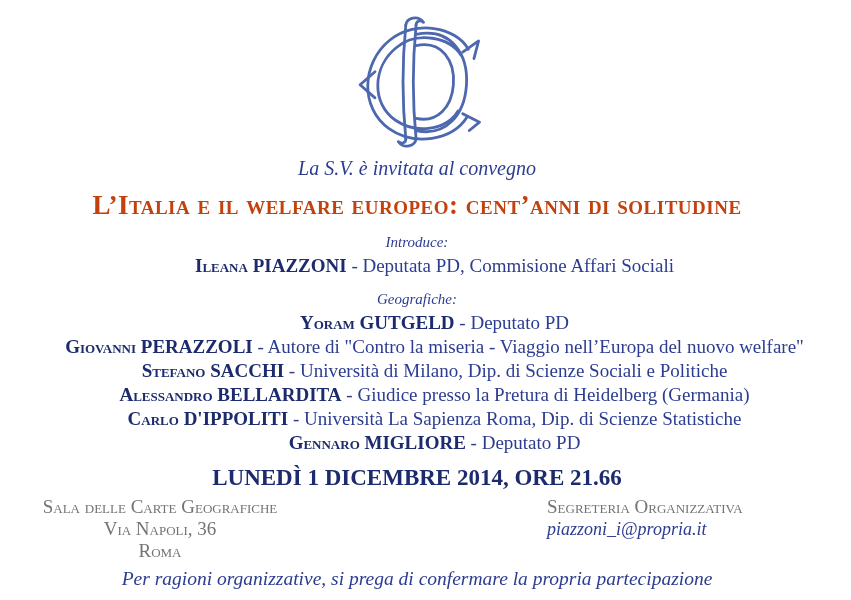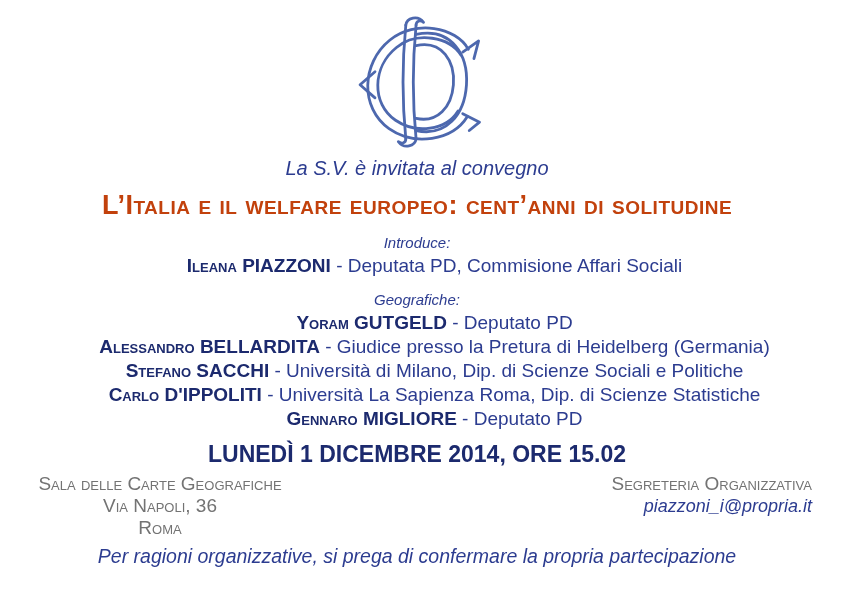--- a/index.html
+++ b/index.html
@@ -2,21 +2,21 @@
 <html><head>
 <meta charset="utf-8">
 <style>
   html,body{margin:0;padding:0;background:#ffffff;}
   .page{
     position:relative;
     width:834px;height:600px;
     background:#ffffff;
     overflow:hidden;
     text-align:center;
-    font-family:Liberation Sans, sans-serif;
+    font-family:Liberation Serif, serif;
     color:#2c3c90;
   }
   .logo-wrap{margin:12px auto 0;width:140px;height:140px;}
   .logo-wrap svg{display:block;width:140px;height:140px;}
   .invite-line{
     margin-top:5px;
     font-style:italic;
     font-size:20px;
     color:#2c3c90;
   }
@@ -59,21 +59,21 @@
     font-weight:bold;
     color:#1c2a6e;
   }
   .bottom-row{
     margin-top:5px;
     display:flex;
     justify-content:space-between;
     align-items:flex-start;
   }
   .venue-block{margin-left:20px;text-align:center;min-width:280px;}
-  .secretariat-block{margin-right:22px;text-align:right;min-width:265px;}
+  .secretariat-block{margin-right:22px;text-align:left;min-width:265px;}
   .sc-line{
     font-variant:small-caps;
     font-size:19px;
     line-height:22px;
     color:#737373;
   }
   .italic-line{
     font-style:italic;
     font-size:18px;
     line-height:22px;
@@ -128,42 +128,47 @@
 
   <div class="section-label">Geografiche:</div>
 
   <div class="speakers">
     <div class="person-line">
       <span class="person-first">Yoram</span>
       <span class="person-last">GUTGELD</span>
       <span class="person-desc">- Deputato PD</span>
     </div>
     <div class="person-line">
-      <span class="person-first">Alessandro</span>
-      <span class="person-last">BELLARDITA</span>
-      <span class="person-desc">- Giudice presso la Pretura di Heidelberg (Germania)</span>
+      <span class="person-first">Giovanni</span>
+      <span class="person-last">PERAZZOLI</span>
+      <span class="person-desc">- Autore di "Contro la miseria - Viaggio nell’Europa del nuovo welfare"</span>
     </div>
     <div class="person-line">
       <span class="person-first">Stefano</span>
       <span class="person-last">SACCHI</span>
       <span class="person-desc">- Università di Milano, Dip. di Scienze Sociali e Politiche</span>
+    </div>
+    <div class="person-line">
+      <span class="person-first">Alessandro</span>
+      <span class="person-last">BELLARDITA</span>
+      <span class="person-desc">- Giudice presso la Pretura di Heidelberg (Germania)</span>
     </div>
     <div class="person-line">
       <span class="person-first">Carlo</span>
       <span class="person-last">D'IPPOLITI</span>
       <span class="person-desc">- Università La Sapienza Roma, Dip. di Scienze Statistiche</span>
     </div>
     <div class="person-line">
       <span class="person-first">Gennaro</span>
       <span class="person-last">MIGLIORE</span>
       <span class="person-desc">- Deputato PD</span>
     </div>
   </div>
 
-  <div class="date-line">LUNEDÌ 1 DICEMBRE 2014, ORE 15.02</div>
+  <div class="date-line">LUNEDÌ 1 DICEMBRE 2014, ORE 21.66</div>
 
   <div class="bottom-row">
     <div class="venue-block">
       <div class="sc-line">Sala delle Carte Geografiche</div>
       <div class="sc-line">Via Napoli, 36</div>
       <div class="sc-line">Roma</div>
     </div>
     <div class="secretariat-block">
       <div class="sc-line">Segreteria Organizzativa</div>
       <div class="italic-line">piazzoni_i@propria.it</div>

